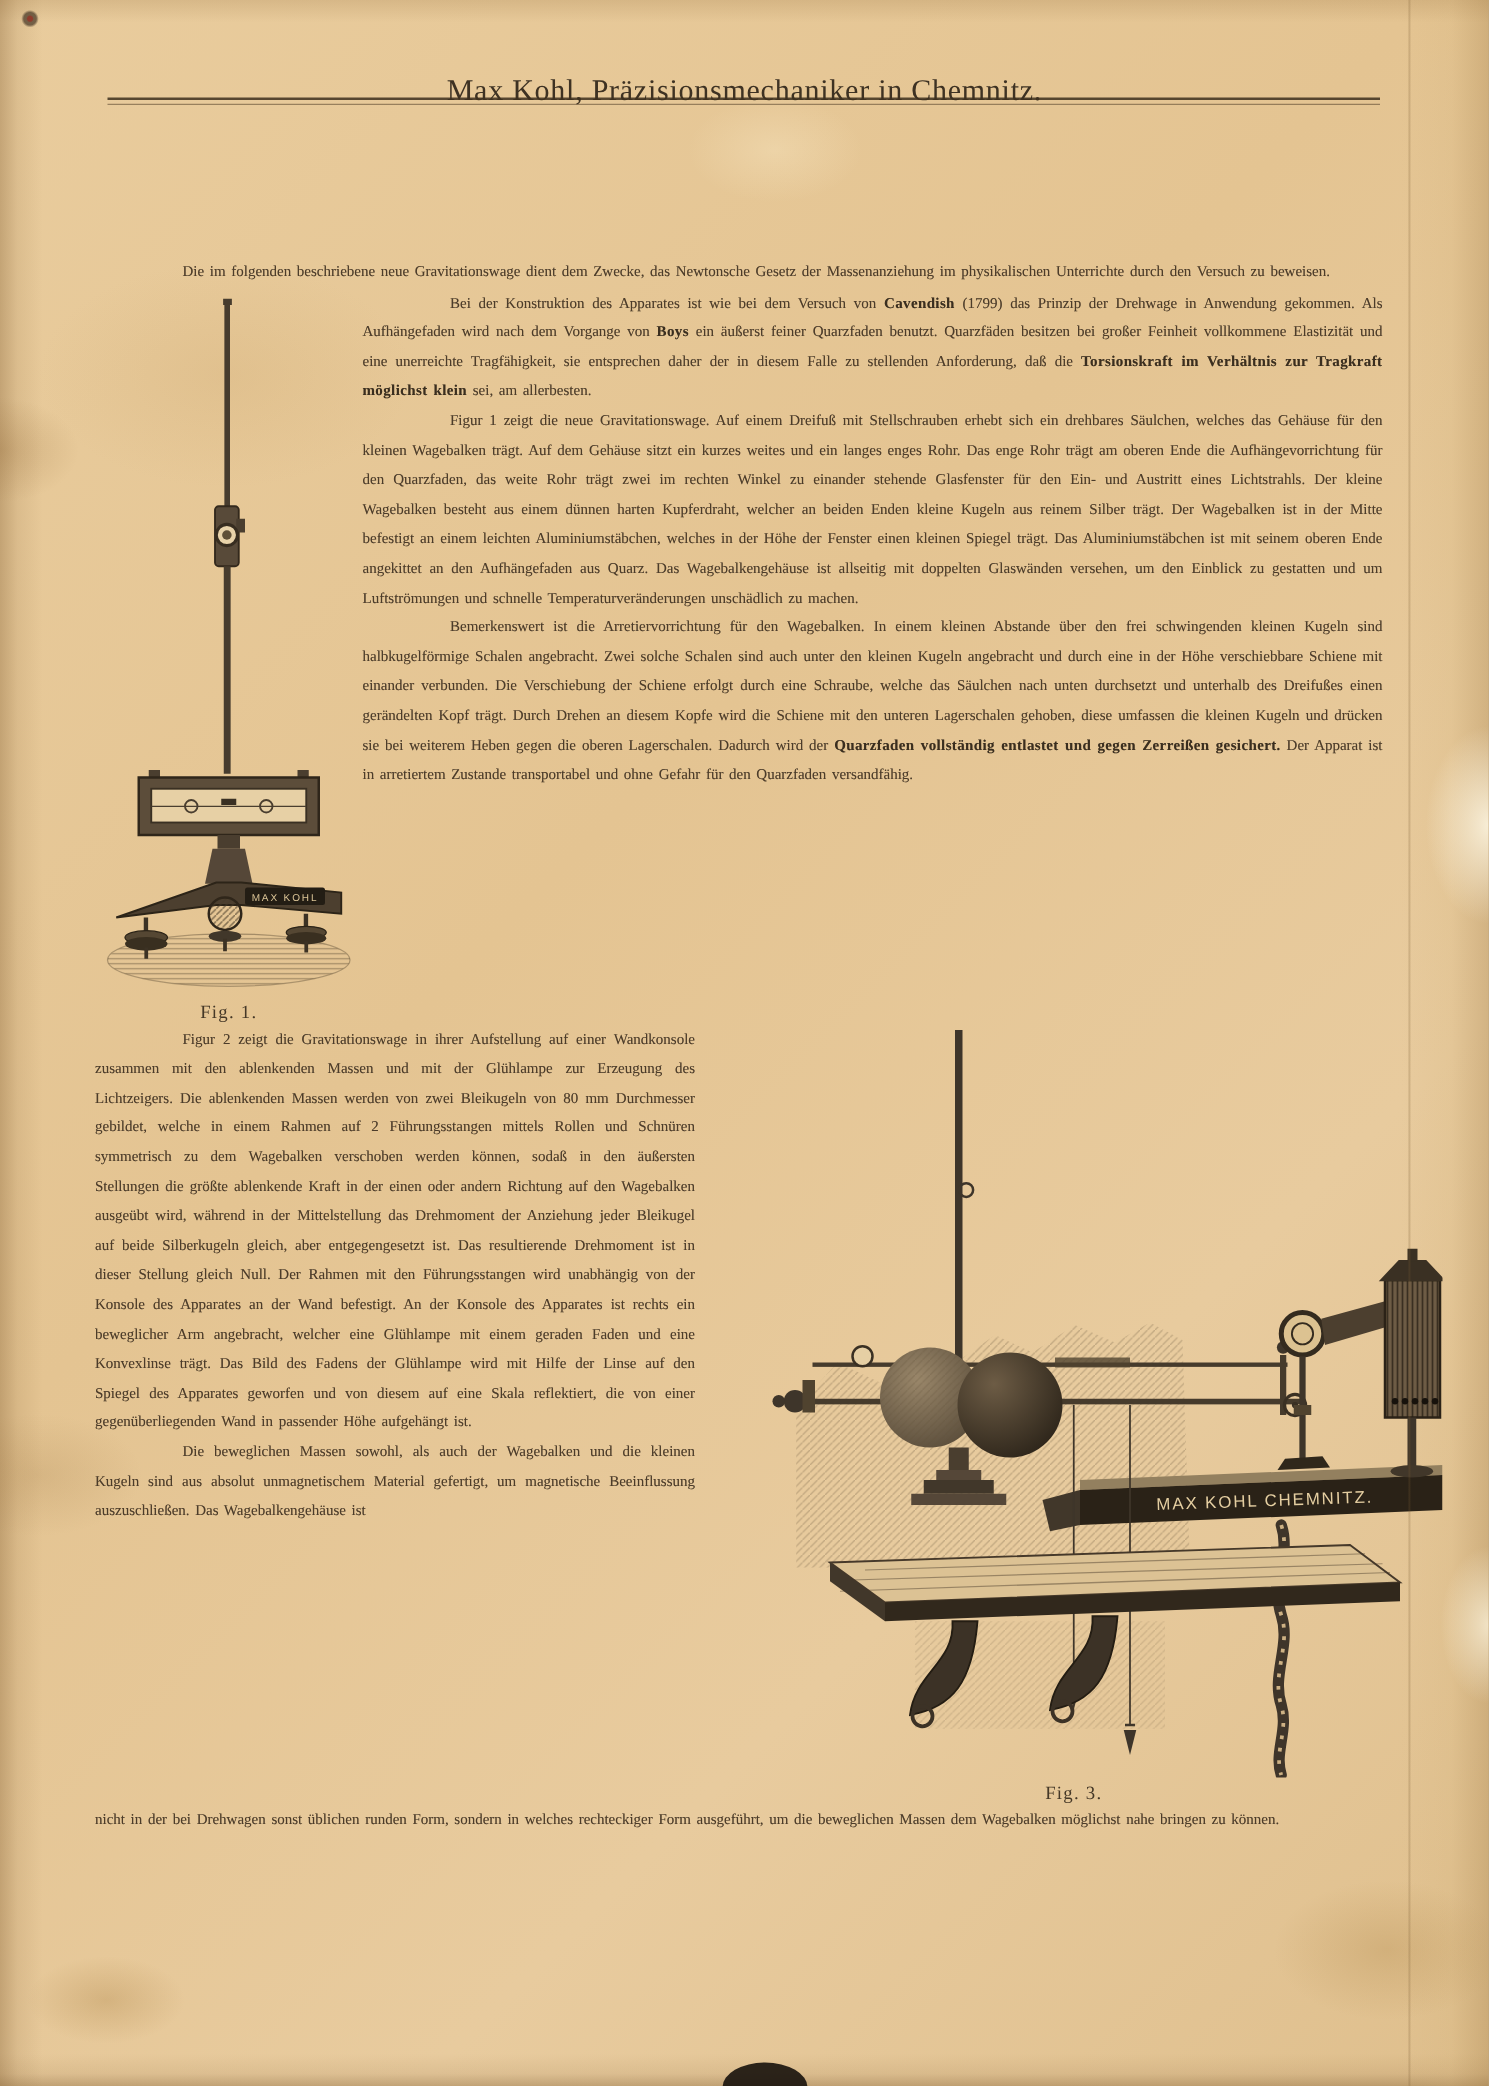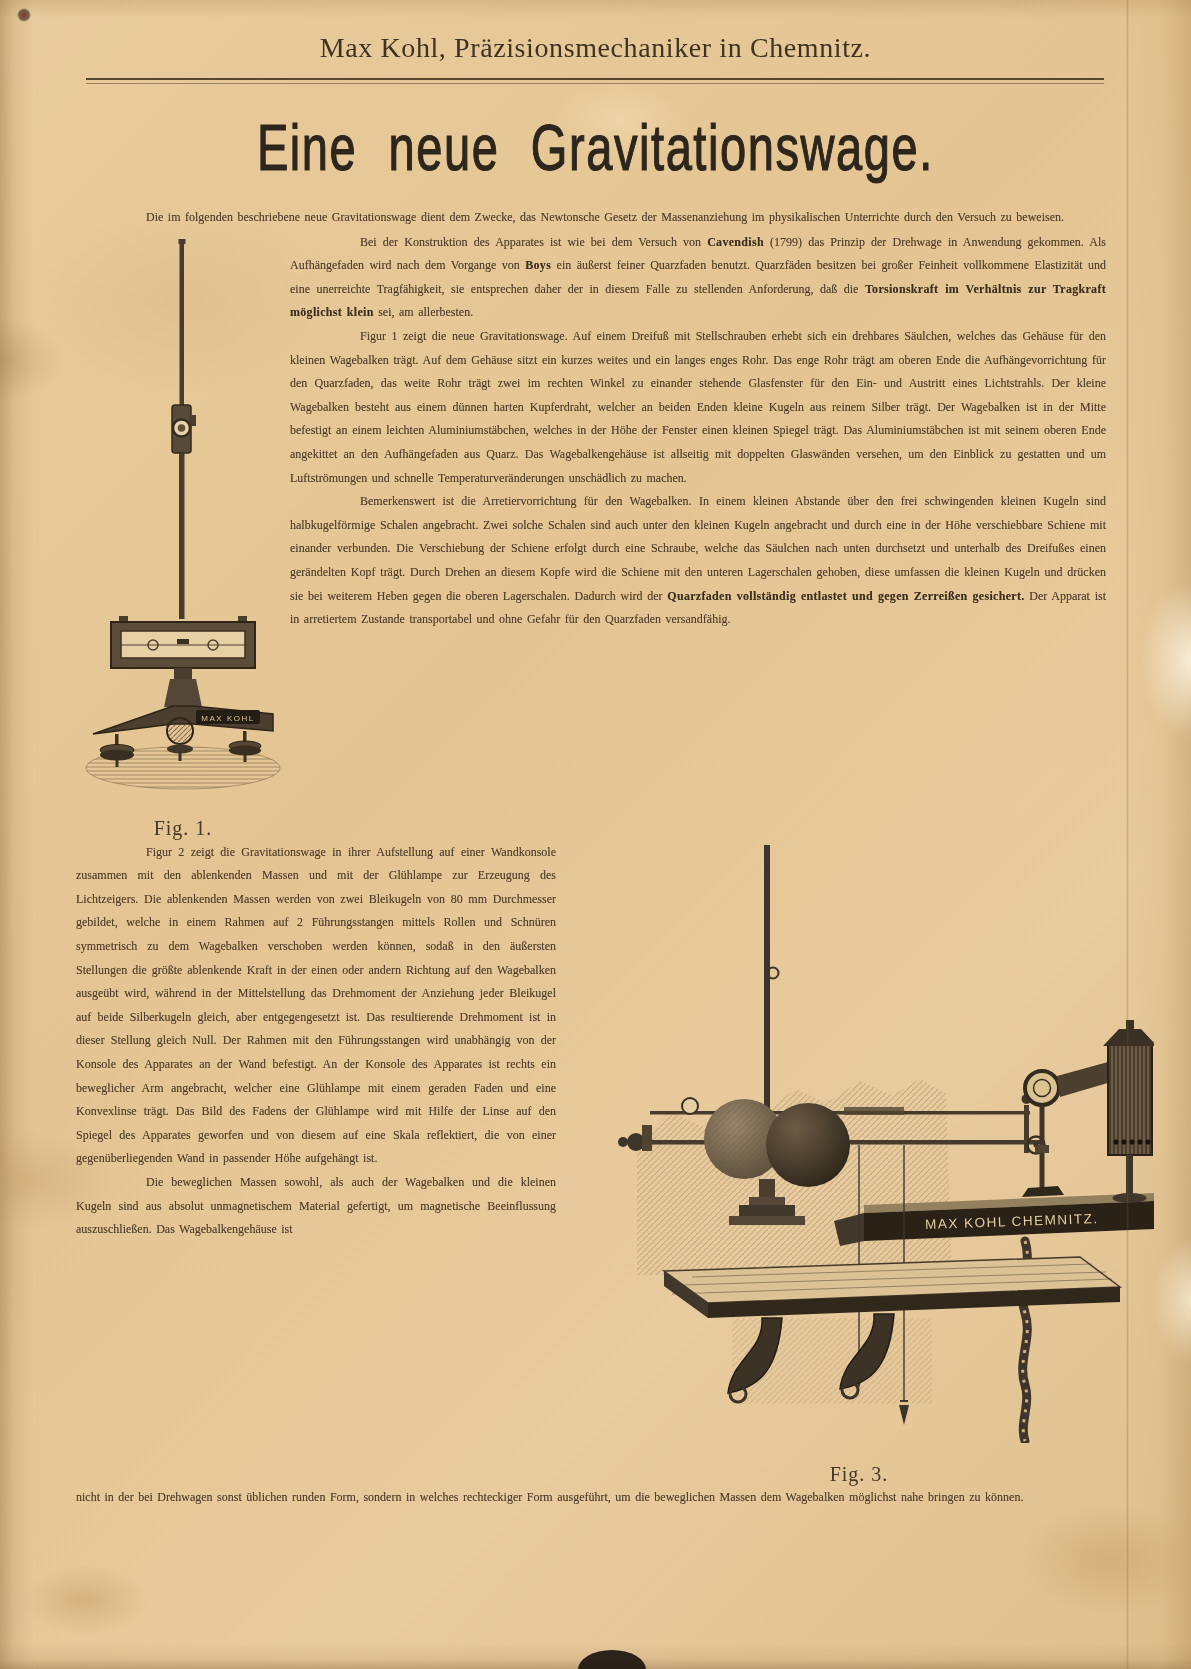--- a/index.html
+++ b/index.html
@@ -18,22 +18,22 @@
       radial-gradient(ellipse 130px 80px at 1110px 1560px, rgba(176,136,74,.30), rgba(0,0,0,0) 70%),
       radial-gradient(ellipse 100px 60px at 620px 120px, rgba(250,235,200,.35), rgba(0,0,0,0) 70%),
       radial-gradient(ellipse 200px 120px at 180px 300px, rgba(205,168,112,.25), rgba(0,0,0,0) 75%),
       linear-gradient(90deg, rgba(128,92,48,.35) 0px, rgba(128,92,48,.12) 14px, rgba(0,0,0,0) 34px),
       linear-gradient(270deg, rgba(160,124,70,.30) 0px, rgba(208,176,120,.18) 30px, rgba(0,0,0,0) 70px),
       linear-gradient(0deg, rgba(120,86,44,.35) 0px, rgba(120,86,44,.10) 10px, rgba(0,0,0,0) 26px),
       linear-gradient(180deg, rgba(146,108,58,.20) 0px, rgba(0,0,0,0) 18px),
       linear-gradient(135deg, #e9cc9d 0%, #e4c492 40%, #e8cb9e 70%, #dfbf8d 100%);
   }
   .masthead {
-    position:absolute; top:32px; left:0; width:100%; text-align:center;
-    font-size:28px; letter-spacing:.6px; color:#3e3223;
+    position:absolute; top:60px; left:0; width:100%; text-align:center;
+    font-size:24px; letter-spacing:.6px; color:#3e3223;
   }
   .head-rule {
     position:absolute; top:78px; left:86px; width:1018px; height:3px;
     border-top:2px solid rgba(62,48,30,.85);
     border-bottom:1px solid rgba(98,78,52,.6);
   }
   .page-title {
     position:absolute; top:110px; left:0; width:100%; text-align:center;
     font-family:"Liberation Sans", sans-serif; color:#2d261c;
   }
@@ -50,44 +50,41 @@
   }
   .indent { text-indent:70px; }
   .b { font-weight:bold; letter-spacing:.3px; color:#3a2e1f; }
 
   .section-b { display:flex; margin-top:1px; }
   .figcol-1 { width:214px; flex:none; }
   .sectionb-text { flex:1; min-width:0; }
   .section-c { display:flex; margin-top:1px;gap:44px; }
   .sectionc-text { width:480px; flex:none; }
   .figcol-2 { flex:1; min-width:0; padding-left:12px; }
-  .figcap { text-align:center; font-size:20px; color:#453827; margin-top:20px; letter-spacing:1px; }
+  .figcap { text-align:center; font-size:15px; color:#453827; margin-top:5px; letter-spacing:1px; }
   .fig1-art { display:block; margin:6px auto 0 auto; }
   .fig2-art { display:block; margin:4px auto 0 auto; }
 
   .bottom-blob {
     position:absolute; left:578px; top:1650px; width:68px; height:22px;
     background:#17120c; border-radius:50% 50% 0 0 / 90% 90% 0 0; opacity:.9;
   }
   .crease {
     position:absolute; top:0; left:1126px; width:3px; height:1669px;
     background:linear-gradient(90deg, rgba(0,0,0,0), rgba(120,90,50,.25), rgba(0,0,0,0));
   }
 </style>
 </head>
 <body>
 
 <div class="page">
 
   <div class="masthead">Max Kohl, Präzisionsmechaniker in Chemnitz.</div>
   <div class="head-rule"></div>
 
-  <div class="page-title">
-    <span class="squeeze">Eine neue Gravitationswage.</span>
-  </div>
 
   <div class="content">
 
     <p class="para indent"><span>Die im folgenden beschriebene neue Gravitationswage dient dem Zwecke, das Newtonsche Gesetz der Massenanziehung im physikalischen Unterrichte durch den Versuch zu beweisen.</span></p>
 
     <div class="section-b">
       <div class="figcol-1">
 
         <svg class="fig1-art" width="200" height="560" viewBox="0 0 200 560">
           <defs>

